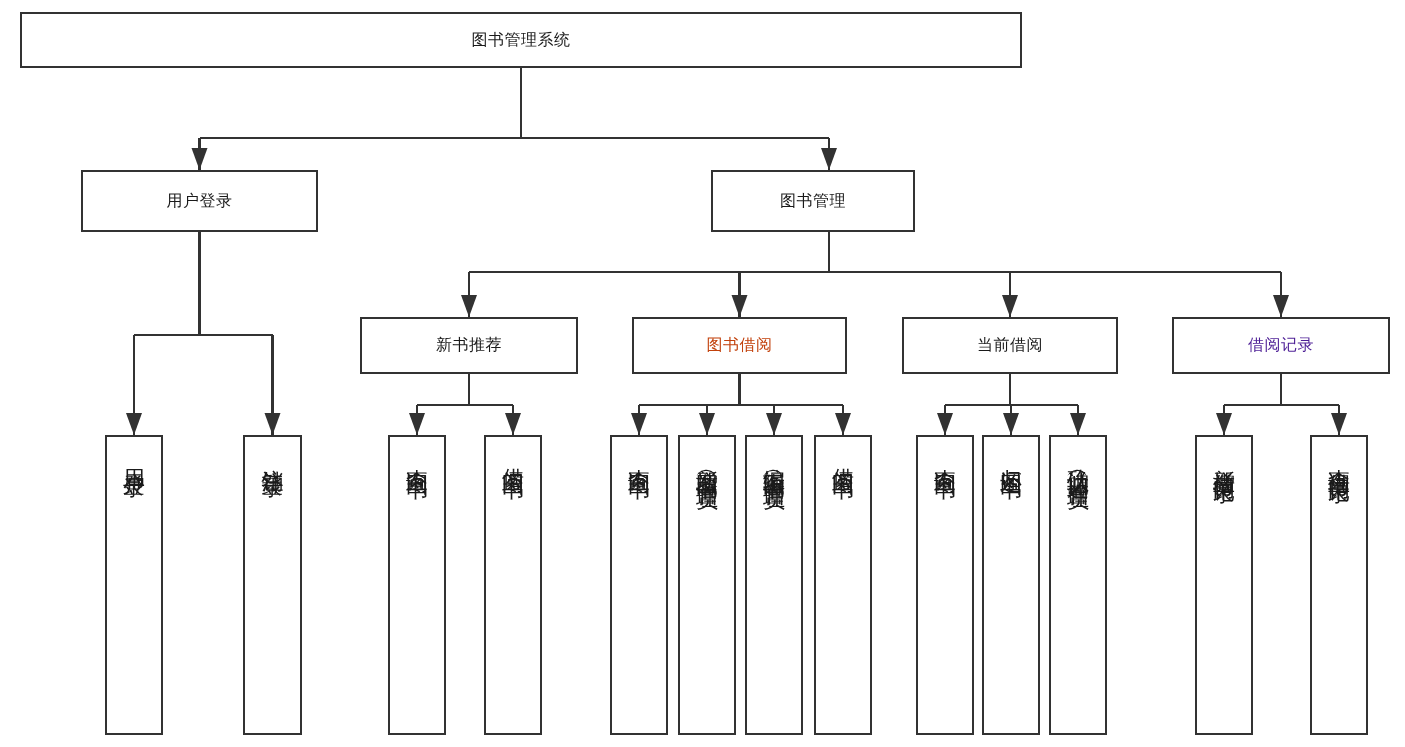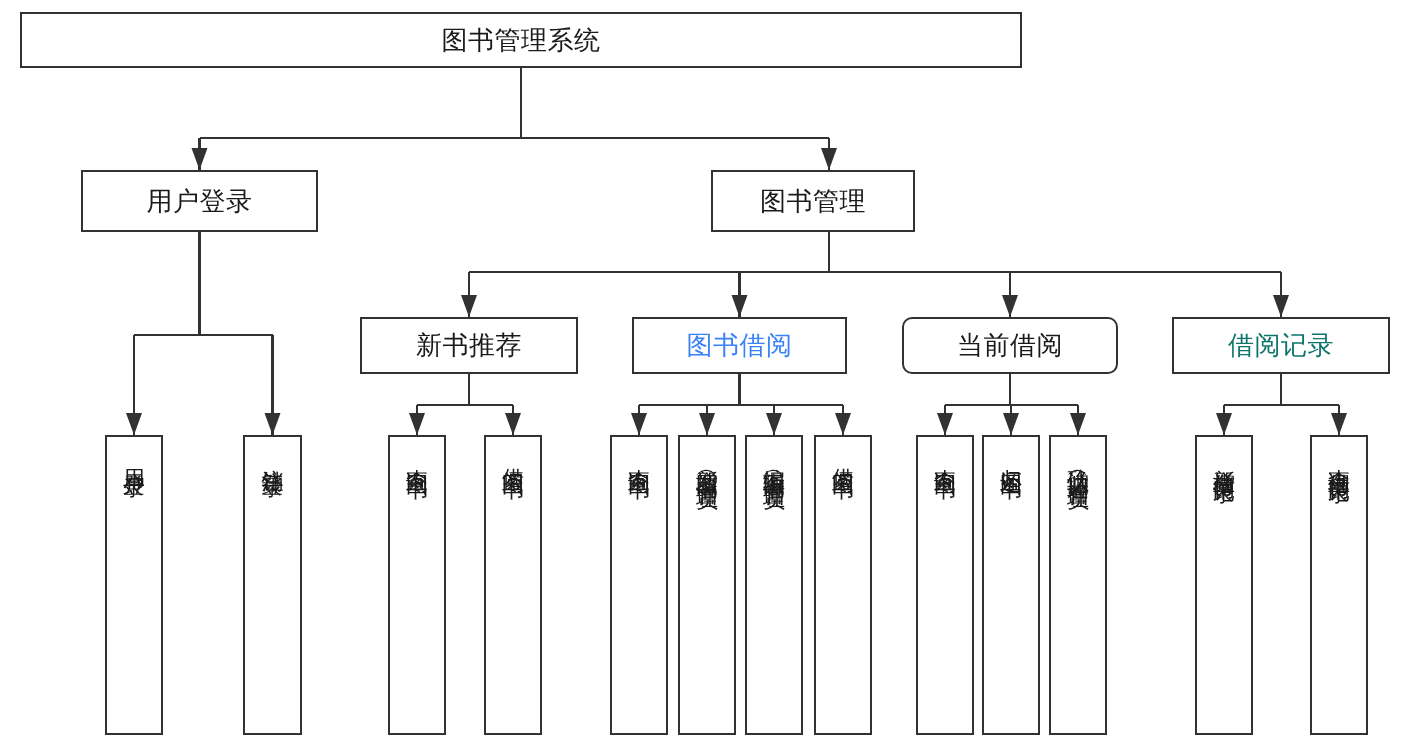--- a/index.html
+++ b/index.html
@@ -36,22 +36,23 @@
     z-index: 2;
   }
   .node .label {
     display: block;
     text-align: center;
     line-height: 1.18;
     white-space: nowrap;
   }
   
   .node.h .label {
-    font-size: 26px;
+    font-size: 16px;
     letter-spacing: 0.5px;
+    font-family: Liberation Serif, serif;
   }
   
   .node.v {
     align-items: flex-start;
     justify-content: center;
     padding-top: 14px;
   }
   .node.v .label {
     writing-mode: vertical-rl;
     text-orientation: upright;
@@ -136,27 +137,27 @@
       </div>
       <div class="node h" style="left: 81px; top: 170px; width: 237px; height: 62px; border-color: rgb(50, 50, 50); background: rgb(255, 255, 255); color: rgb(26, 26, 26);">
         <span class="label">用户登录</span>
       </div>
       <div class="node h" style="left: 711px; top: 170px; width: 204px; height: 62px; border-color: rgb(50, 50, 50); background: rgb(255, 255, 255); color: rgb(26, 26, 26);">
         <span class="label">图书管理</span>
       </div>
       <div class="node h" style="left: 360px; top: 317px; width: 218px; height: 57px; border-color: rgb(50, 50, 50); background: rgb(255, 255, 255); color: rgb(26, 26, 26);">
         <span class="label">新书推荐</span>
       </div>
-      <div class="node h" style="left: 632px; top: 317px; width: 215px; height: 57px; border-color: rgb(50, 50, 50); background: rgb(255, 255, 255); color: #3b82f6;">
+      <div class="node h" style="left: 632px; top: 317px; width: 215px; height: 57px; border-color: rgb(50, 50, 50); background: rgb(255, 255, 255); color: #c2410c;">
         <span class="label">图书借阅</span>
       </div>
-      <div class="node h" style="left: 902px; top: 317px; width: 216px; height: 57px; border-color: rgb(50, 50, 50); background: rgb(255, 255, 255); color: rgb(26, 26, 26); border-radius: 10px;">
+      <div class="node h" style="left: 902px; top: 317px; width: 216px; height: 57px; border-color: rgb(50, 50, 50); background: rgb(255, 255, 255); color: rgb(26, 26, 26);">
         <span class="label">当前借阅</span>
       </div>
-      <div class="node h" style="left: 1172px; top: 317px; width: 218px; height: 57px; border-color: rgb(50, 50, 50); background: rgb(255, 255, 255); color: #0f766e;">
+      <div class="node h" style="left: 1172px; top: 317px; width: 218px; height: 57px; border-color: rgb(50, 50, 50); background: rgb(255, 255, 255); color: #4c1d95;">
         <span class="label">借阅记录</span>
       </div>
       <div class="node v" style="left: 105px; top: 435px; width: 58px; height: 300px; border-color: rgb(50, 50, 50); background: rgb(255, 255, 255); color: rgb(26, 26, 26);">
         <span class="label">用户登录</span>
       </div>
       <div class="node v" style="left: 243px; top: 435px; width: 59px; height: 300px; border-color: rgb(50, 50, 50); background: rgb(255, 255, 255); color: rgb(26, 26, 26);">
         <span class="label">注销登录</span>
       </div>
       <div class="node v" style="left: 388px; top: 435px; width: 58px; height: 300px; border-color: rgb(50, 50, 50); background: rgb(255, 255, 255); color: rgb(26, 26, 26);">
         <span class="label">查询图书</span>

